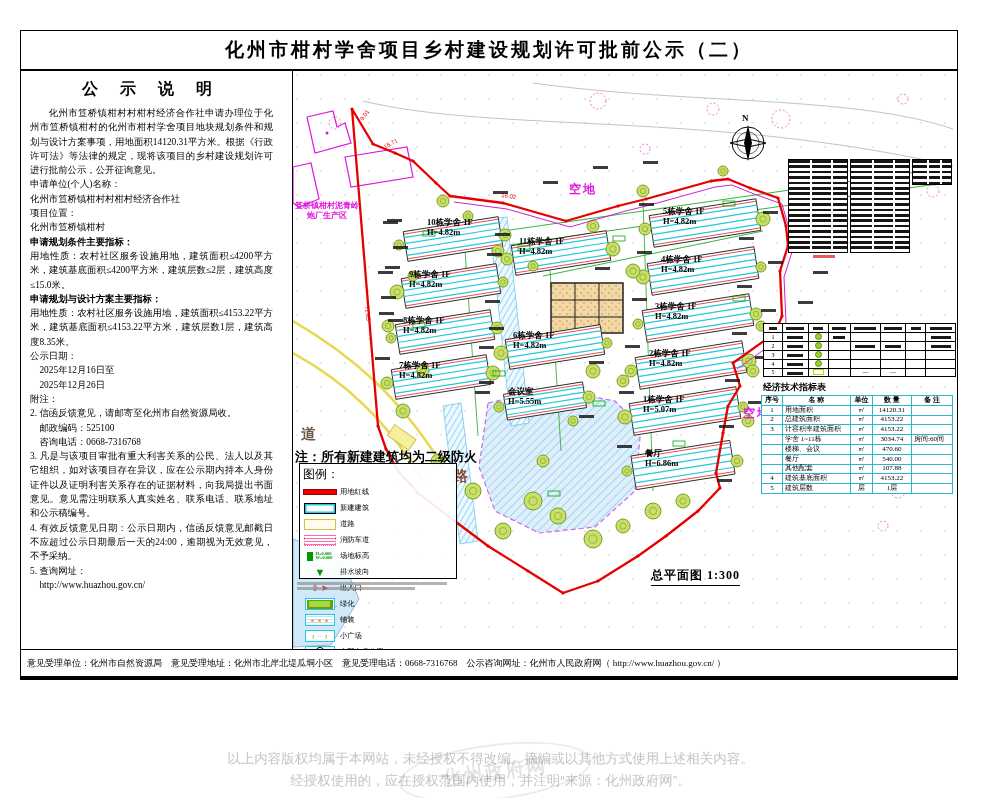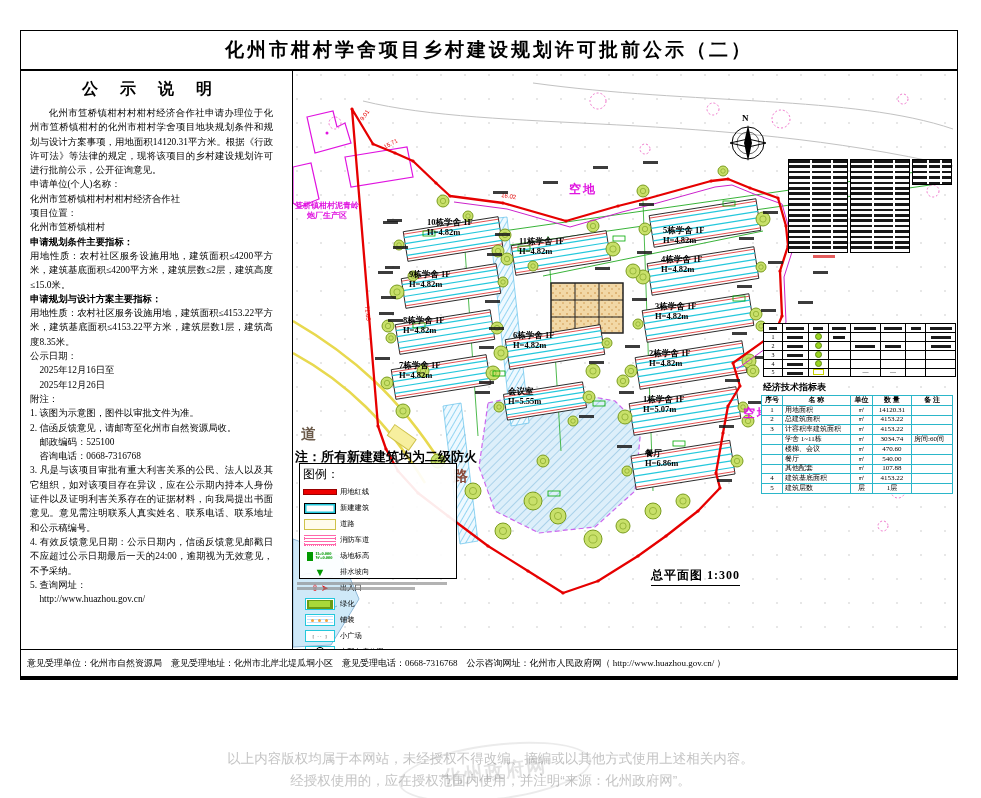--- a/index.html
+++ b/index.html
@@ -97,21 +97,20 @@
           <div class="nline ">项目位置：</div>
           <div class="nline ">化州市笪桥镇柑村</div>
           <div class="nline bold">申请规划条件主要指标：</div>
           <div class="nline ">用地性质：农村社区服务设施用地，建筑面积≤4200平方米，建筑基底面积≤4200平方米，建筑层数≤2层，建筑高度≤15.0米。</div>
           <div class="nline bold">申请规划与设计方案主要指标：</div>
           <div class="nline ">用地性质：农村社区服务设施用地，建筑面积≤4153.22平方米，建筑基底面积≤4153.22平方米，建筑层数1层，建筑高度8.35米。</div>
           <div class="nline ">公示日期：</div>
           <div class="nline ">　2025年12月16日至</div>
           <div class="nline ">　2025年12月26日</div>
           <div class="nline ">附注：</div>
-          <div class="nline ">1. 该图为示意图，图件以审批文件为准。</div>
           <div class="nline ">2. 信函反馈意见，请邮寄至化州市自然资源局收。</div>
           <div class="nline ">　邮政编码：525100</div>
           <div class="nline ">　咨询电话：0668-7316768</div>
           <div class="nline ">3. 凡是与该项目审批有重大利害关系的公民、法人以及其它组织，如对该项目存在异议，应在公示期内持本人身份证件以及证明利害关系存在的证据材料，向我局提出书面意见。意见需注明联系人真实姓名、联系电话、联系地址和公示稿编号。</div>
           <div class="nline ">4. 有效反馈意见日期：公示日期内，信函反馈意见邮戳日不应超过公示日期最后一天的24:00，逾期视为无效意见，不予采纳。</div>
           <div class="nline ">5. 查询网址：</div>
           <div class="nline ">　http://www.huazhou.gov.cn/</div>
         </div>
     </div>
 
@@ -800,21 +799,21 @@
             <div>H=4.82m</div>
           </div>
           <div class="ov bl" style="left: 220px; top: 260px;">
             <div>6栋学舍 1F</div>
             <div>H=4.82m</div>
           </div>
           <div class="ov bl" style="left: 215px; top: 316px;">
             <div>会议室</div>
             <div>H=5.55m</div>
           </div>
-          <div class="ov bl" style="left: 370px; top: 136px; margin-top: 19px;">
+          <div class="ov bl" style="left: 370px; top: 136px;">
             <div>5栋学舍 1F</div>
             <div>H=4.82m</div>
           </div>
           <div class="ov bl" style="left: 368px; top: 184px;">
             <div>4栋学舍 1F</div>
             <div>H=4.82m</div>
           </div>
           <div class="ov bl" style="left: 362px; top: 231px;">
             <div>3栋学舍 1F</div>
             <div>H=4.82m</div>

